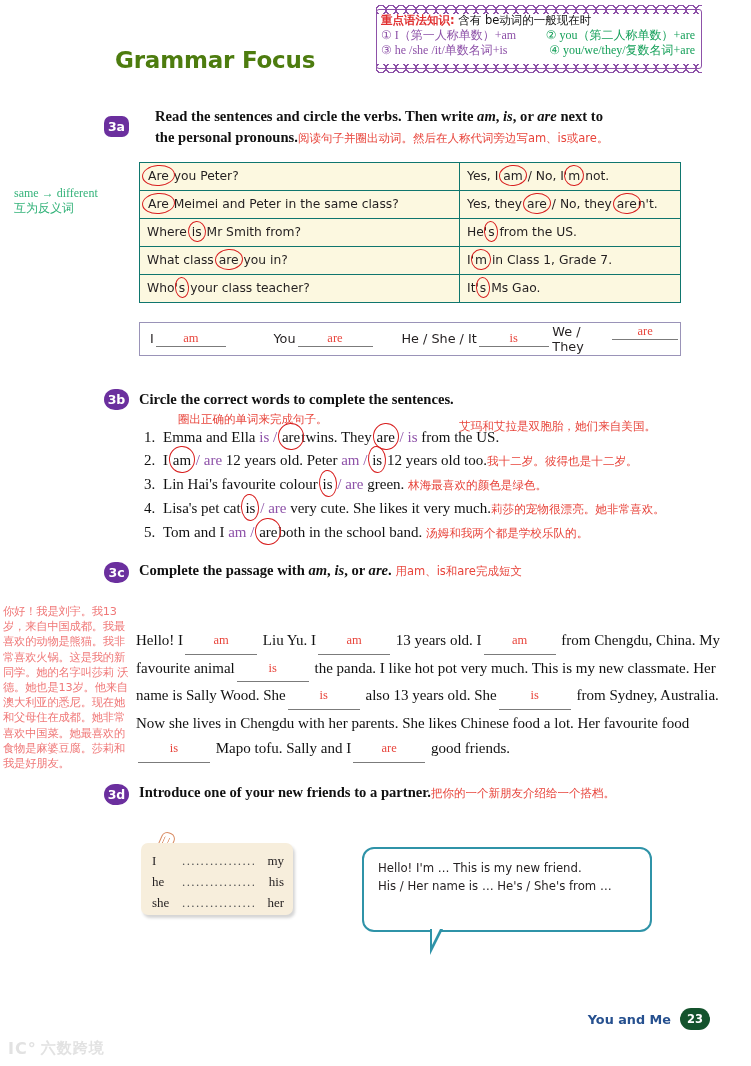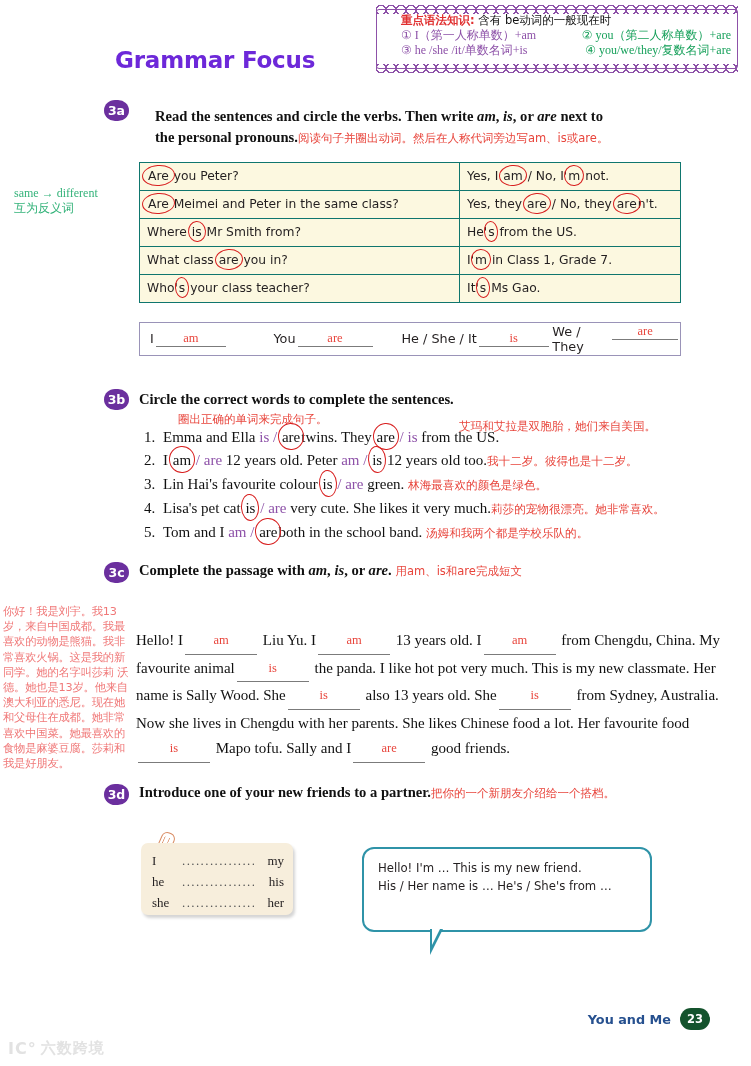--- a/index.html
+++ b/index.html
@@ -11,26 +11,26 @@
     position: relative;
     overflow: hidden;
     font-family: "Liberation Serif", serif;
     color: #231f20;
   }
 
   
   #note-box {
     position: absolute;
     left: 376px; top: 9px;
-    width: 362px; height: 60px;
+    width: 326px; height: 60px;
     border: 1.4px solid #8d51a8;
     border-radius: 3px;
     background: #ffffff;
     box-sizing: border-box;
-    padding: 3px 6px 0 24px;
+    padding: 3px 6px 0 4px;
   }
   #note-box::before, #note-box::after {
     content: "";
     position: absolute;
     left: -1px; right: -1px;
     height: 9px;
     background-image: radial-gradient(circle at 5px 5px, transparent 4.1px, #8d51a8 4.3px, #8d51a8 5.5px, transparent 5.7px);
     background-size: 10px 10px;
     background-repeat: repeat-x;
   }
@@ -55,21 +55,21 @@
   .pur { color: #8d51a8; }
   .grn { color: #16a05a; }
 
   
   #grammar-focus {
     position: absolute;
     left: 115px; top: 47px;
     font-family: "DejaVu Sans", sans-serif;
     font-weight: bold;
     font-size: 23px;
-    color: #6d28d9;
+    color: #4d7c0f;
     letter-spacing: -0.2px;
   }
 
   
   .badge {
     position: absolute;
     width: 25px; height: 21px;
     border-radius: 11px/10.5px;
     background: #6b2f9e;
     color: #fff;
@@ -344,21 +344,21 @@
     </span>
     <span class="grn">
       <span>④</span>
       <span>you/we/they/复数名词+are</span>
     </span>
   </div>
 </div>
 
 <div id="grammar-focus">Grammar Focus</div>
 
-<div class="badge" style="left:104px; top:100px;">3a</div>
+<div class="badge" style="left:104px; top:116px;border-radius:7px;">3a</div>
 <div class="instr" style="left:139px; top:106px; width:520px;margin-left:16px;">
   <span>Read the sentences and circle the verbs. Then write </span><i>am</i><span>, </span><i>is</i><span>, or </span><i>are</i><span> next to</span><br>
   <span>the personal pronouns.</span><span class="cn-red">阅读句子并圈出动词。然后在人称代词旁边写am、is或are。</span>
 </div>
 
 <div id="margin-same">
   <div>same → different</div>
   <div>互为反义词</div>
 </div>
 

